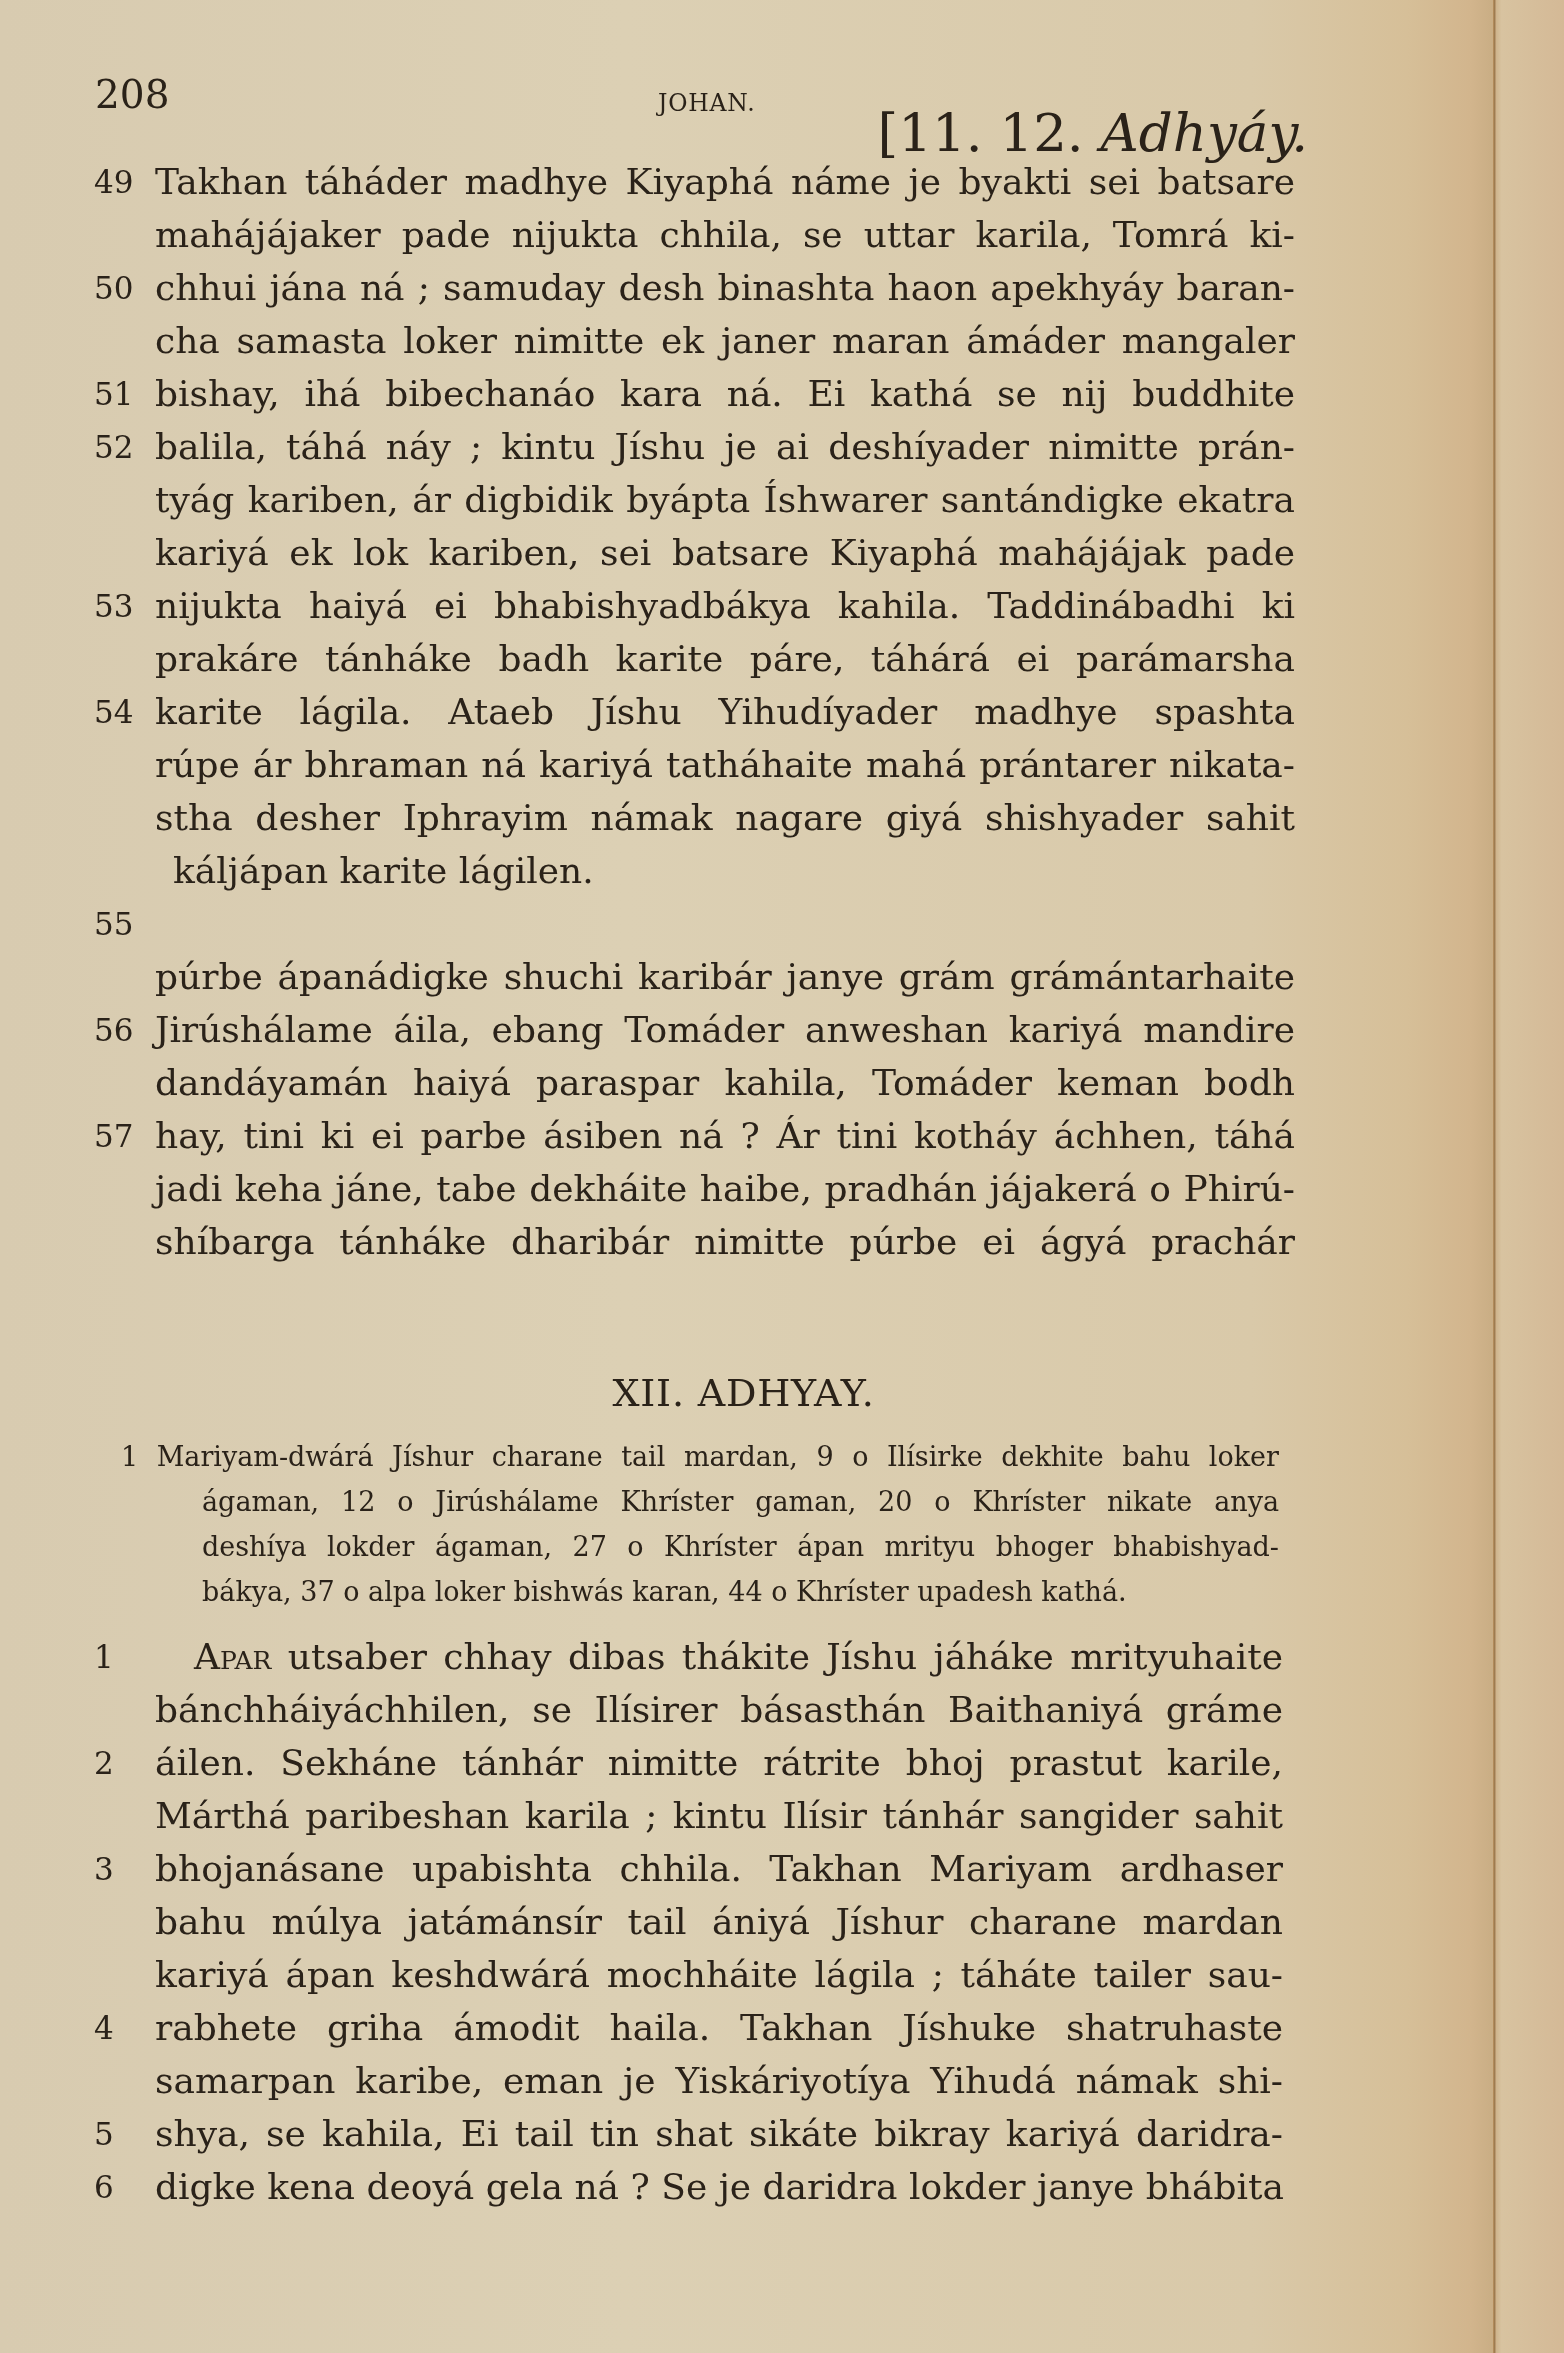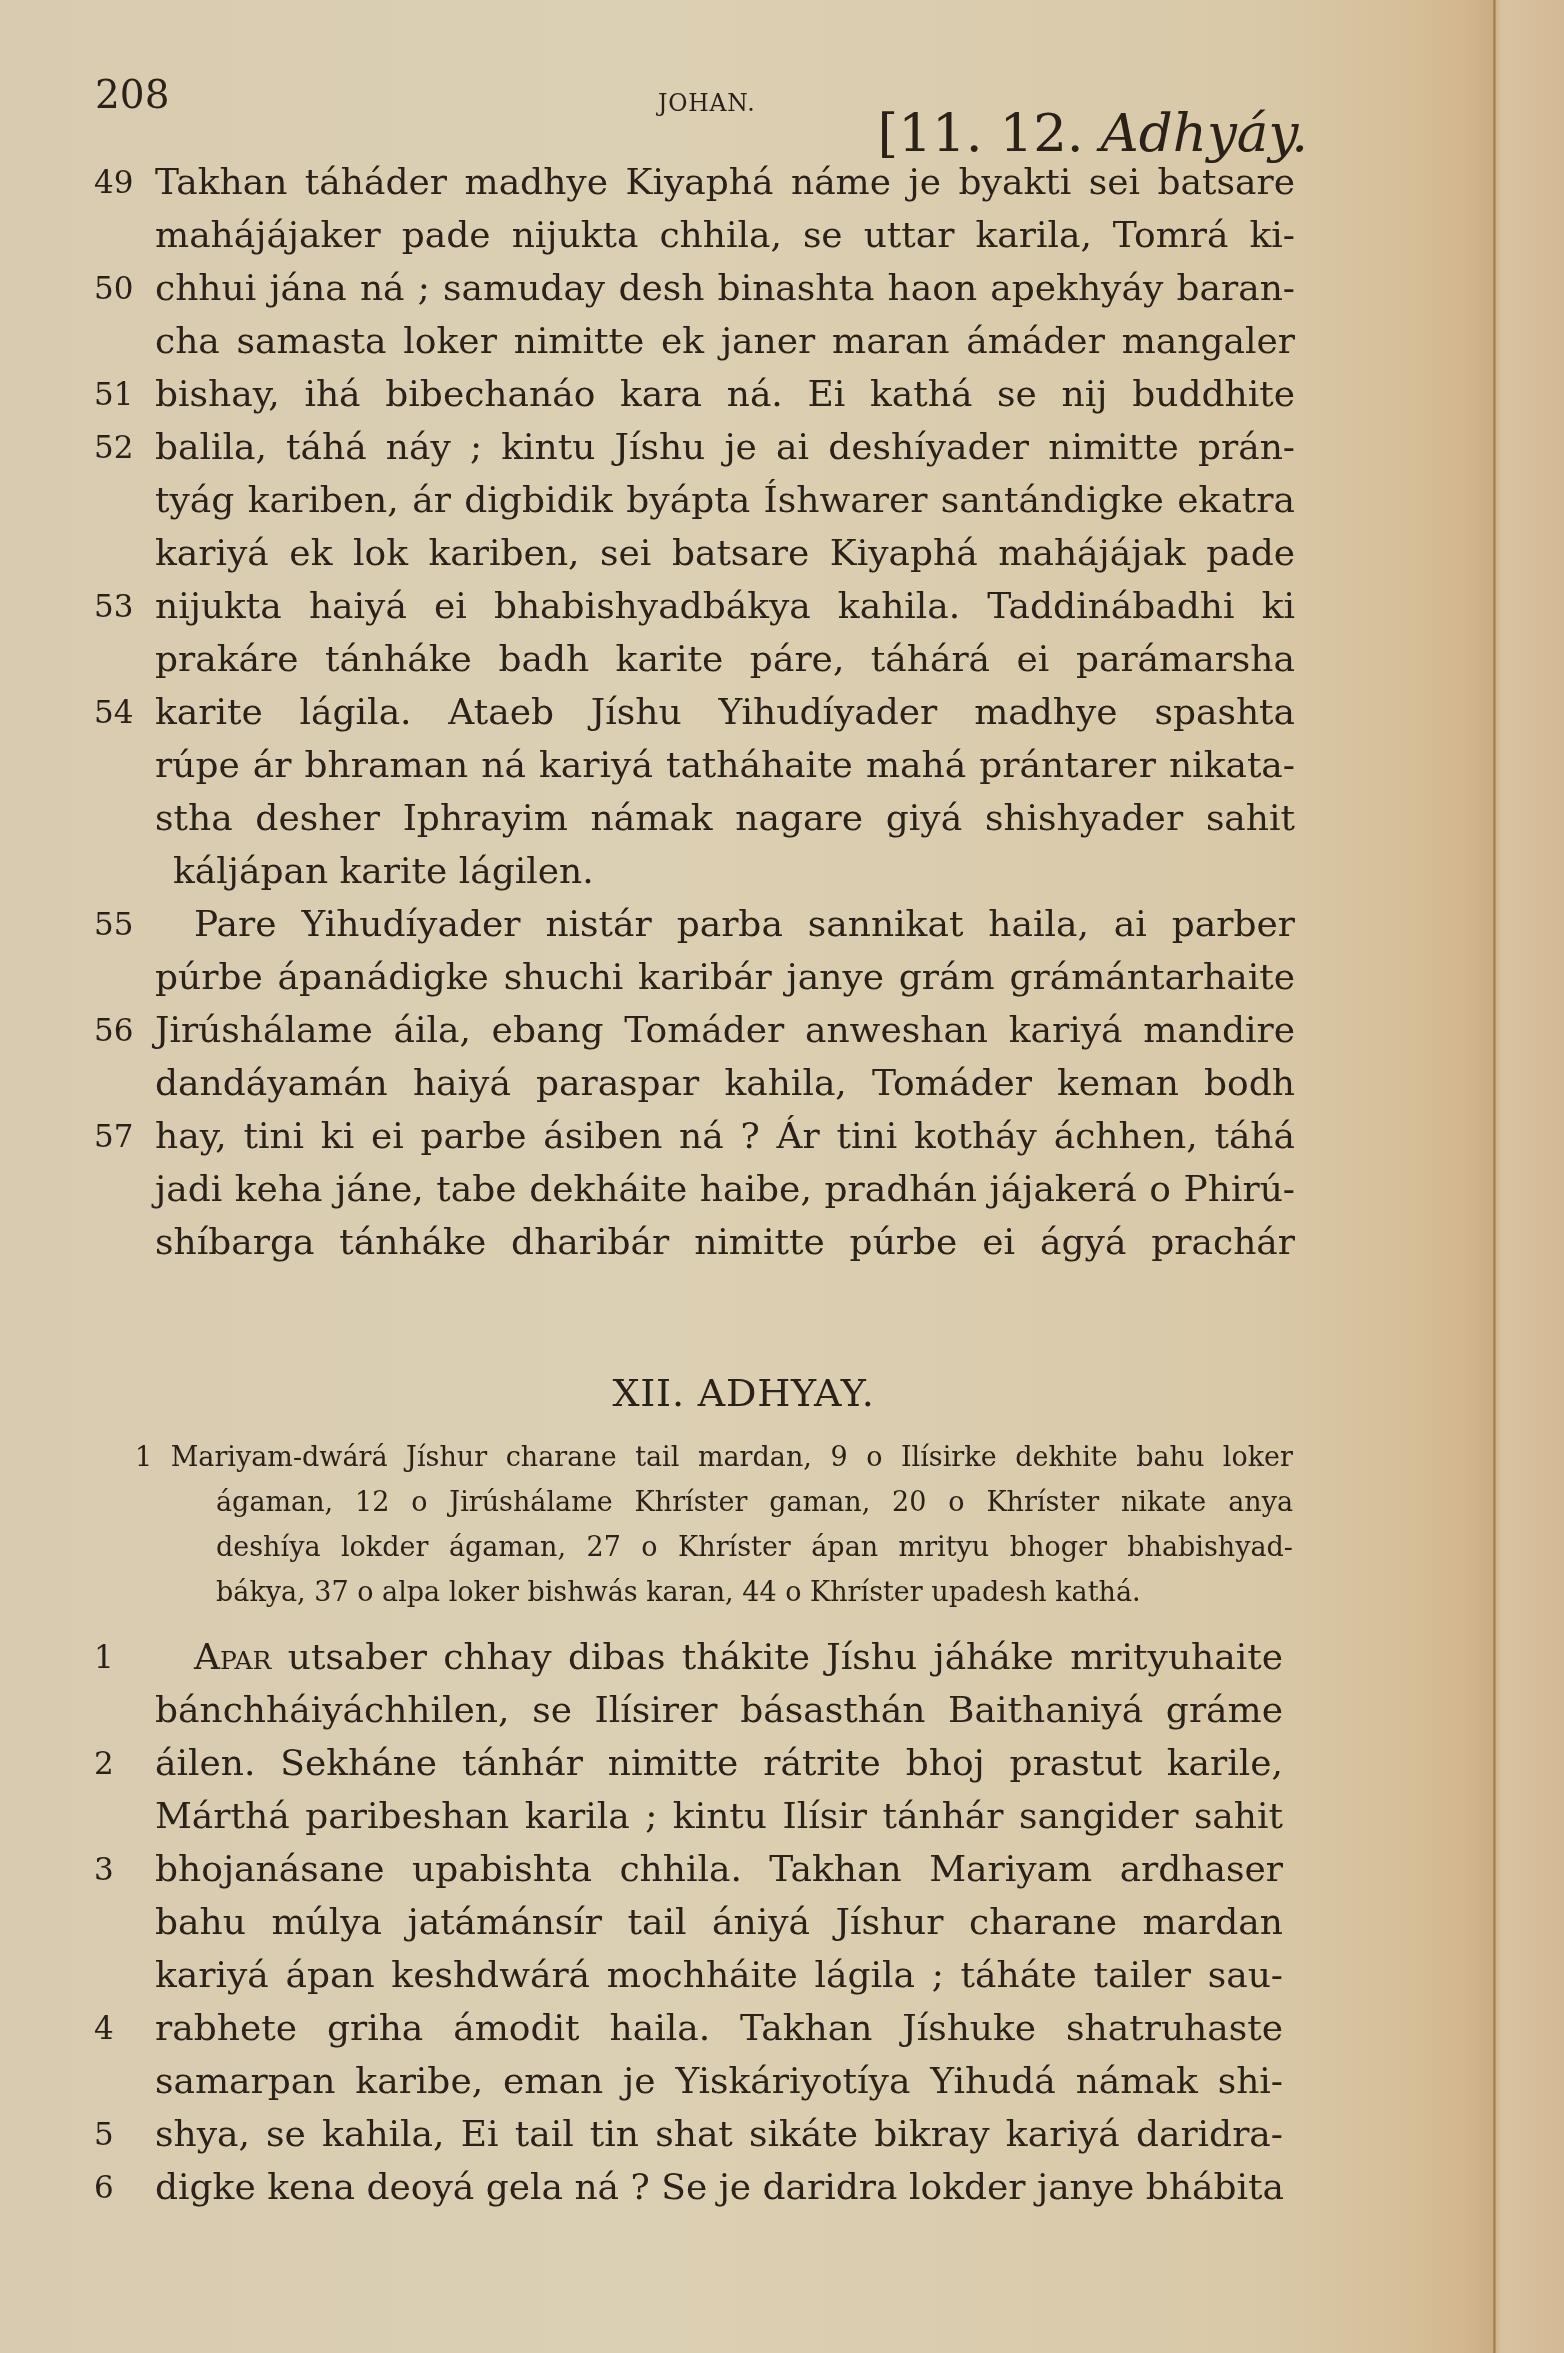--- a/index.html
+++ b/index.html
@@ -36,21 +36,21 @@
     }
     .vnum { position: absolute; left: 0; top: 0; width: 55px; font-size: 31px; }
     .ltext { position: absolute; left: 61px; right: 0; top: 0; text-align: justify; text-align-last: justify; white-space: nowrap; }
     .ltext.last { text-align-last: left; margin-left: 18px; }
     .ltext.indent { left: 100px; }
     .chapter-heading {
       position: absolute; left: 0; width: 1487px; top: 1371px; text-align: center;
       font-size: 38px; letter-spacing: 0.8px;
     }
     .summary {
-      position: absolute; left: 135px; top: 1434px; width: 1158px;
+      position: absolute; left: 121px; top: 1434px; width: 1158px;
     }
     .sline {
       position: relative; height: 45px; font-size: 27px; line-height: 45px; white-space: nowrap;
     }
     .sline .stext { position: absolute; left: 81px; right: 0; text-align: justify; text-align-last: justify; }
     .sline.first .stext { left: 0; }
     .sline .stext.last { text-align-last: left; }
     .sec2 { position: absolute; left: 94px; top: 1631px; width: 1189px; }
     .smallcaps { font-variant: small-caps; }
   </style>
@@ -116,21 +116,20 @@
       <div class="line">
         <span class="vnum"></span>
         <span class="ltext">stha desher Iphrayim námak nagare giyá shishyader sahit</span>
       </div>
       <div class="line">
         <span class="vnum"></span>
         <span class="ltext last">káljápan karite lágilen.</span>
       </div>
       <div class="line">
         <span class="vnum">55</span>
-        <span class="ltext indent">Pare Yihudíyader nistár parba sannikat haila, ai parber</span>
       </div>
       <div class="line">
         <span class="vnum"></span>
         <span class="ltext">púrbe ápanádigke shuchi karibár janye grám grámántarhaite</span>
       </div>
       <div class="line">
         <span class="vnum">56</span>
         <span class="ltext">Jirúshálame áila, ebang Tomáder anweshan kariyá mandire</span>
       </div>
       <div class="line">

